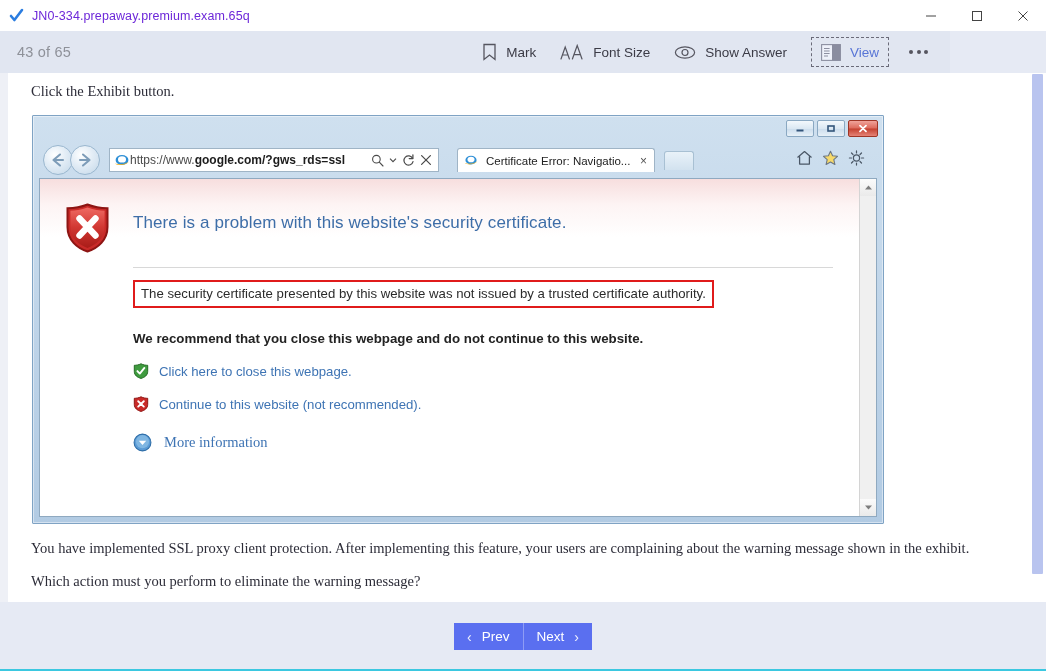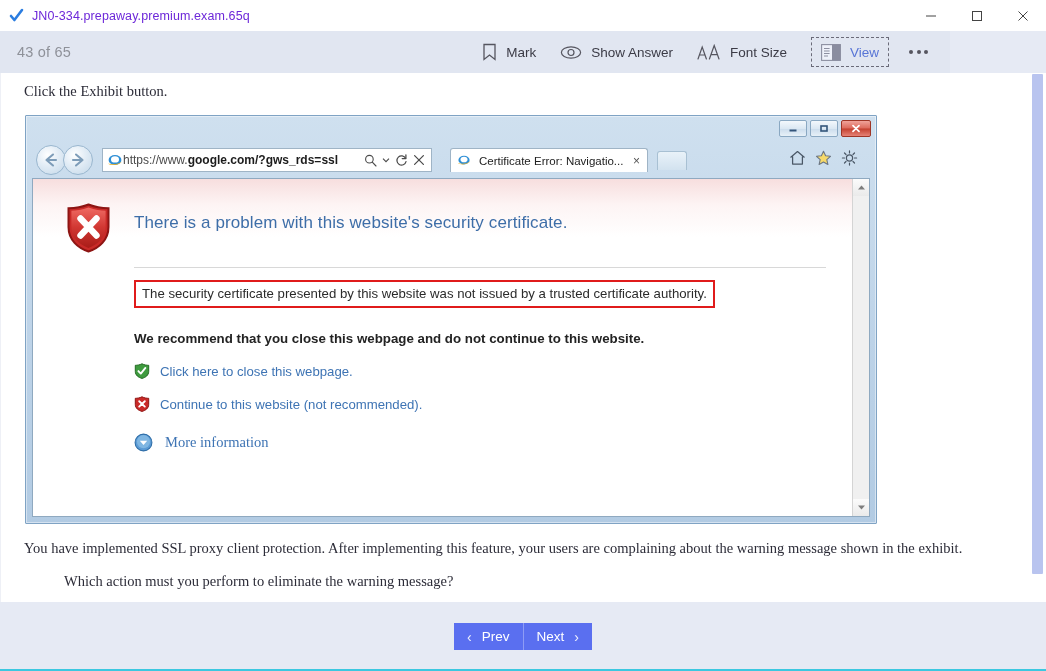--- a/index.html
+++ b/index.html
@@ -38,21 +38,21 @@
     font-size: 13.5px; color: #3b3b46; white-space: nowrap;
   }
   .tb-item.view { color: #5875d6; border: 1px dashed #6a6a78; padding: 0 9px; margin-left: 12px; margin-right: 4px; }
   .tb-item.more { padding: 0 10px; margin-left: 6px; }
   .dots { display: flex; gap: 3.5px; }
   .dots i { width: 4px; height: 4px; border-radius: 50%; background: #55555f; display: block; }
   .tb-icon { display: flex; align-items: center; }
 
   
   .page {
-    position: absolute; left: 1px; top: 73px; width: 1029px; height: 529px;
+    position: absolute; left: 8px; top: 73px; width: 1029px; height: 529px;
     background: #ffffff; overflow: hidden;
   }
   .leftstrip { position: absolute; left: 0; top: 73px; width: 8px; height: 529px; background: #eef0f6; }
   .prompt {
     position: absolute; left: 23px; top: 10px;
     font-family: "Liberation Serif", serif; font-size: 14.5px; color: #2c2c38;
   }
 
   
   .exhibit {
@@ -106,21 +106,21 @@
   }
   .ie-righticons { margin-left: auto; display: flex; align-items: center; gap: 9px; padding-right: 10px; }
 
   .ie-content {
     position: absolute; left: 6px; right: 6px; top: 62px; bottom: 6px;
     background: #ffffff; border: 1px solid #8fa9c0; overflow: hidden;
   }
   .ie-page {
     position: absolute; left: 0; top: 0; right: 17px; bottom: 0;
     background: linear-gradient(to bottom, #f7dede 0px, #fdf4f4 26px, #ffffff 58px, #ffffff 100%);
-    padding: 22px 26px 0 32px;
+    padding: 22px 26px 0 24px;
   }
   .err-head { display: flex; align-items: flex-start; gap: 22px; }
   .shield-big { width: 47px; height: 50px; flex: none; margin-top: 2px; }
   .err-title {
     font-size: 17px; color: #3e6ea8; font-family: "Liberation Sans", sans-serif;
     padding-top: 12px; letter-spacing: .1px;
   }
   .err-body { padding-left: 69px; }
   .hr { height: 1px; background: #d8d8d8; margin: 14px 0 0 0; }
   .highlight {
@@ -145,21 +145,21 @@
     width: 17px; height: 17px; display: flex; align-items: center; justify-content: center;
     background: linear-gradient(to bottom,#fbfbfb,#eaeaea);
   }
 
   
   .qtext {
     position: absolute; left: 23px; font-family: "Liberation Serif", serif;
     font-size: 14.5px; color: #2c2c38;
   }
   .qtext.one { top: 467px; }
-  .qtext.two { top: 500px; margin-left: 40px; }
+  .qtext.two { top: 500px; }
 
   
   .outer-scroll { position: absolute; right: 0; top: 73px; width: 17px; height: 529px; background: #ffffff; }
   .outer-thumb {
     position: absolute; left: 3px; top: 1px; width: 11px; height: 500px;
     background: #b9c4ef; border-radius: 1px;
   }
 
   
   .footer {
@@ -216,36 +216,36 @@
         <span class="tb-icon">
           <svg width="15" height="18" viewBox="0 0 15 18">
             <path d="M2 1.5 H13 V16.5 L7.5 12 L2 16.5 Z" fill="none" stroke="#55555f" stroke-width="1.3"></path>
           </svg>
         </span>
         <span>Mark</span>
       </div>
 
       <div class="tb-item">
         <span class="tb-icon">
+          <svg width="24" height="17" viewBox="0 0 24 17">
+            <path d="M1 15 L5.2 3 L9.4 15 M2.6 11 H7.8" stroke="#55555f" stroke-width="1.2" fill="none" stroke-linecap="round"></path>
+            <path d="M12.4 15 L17.2 1.5 L22 15 M14.2 10.6 H20.2" stroke="#55555f" stroke-width="1.2" fill="none" stroke-linecap="round"></path>
+          </svg>
+        </span>
+        <span>Font Size</span>
+      </div>
+
+      <div class="tb-item">
+        <span class="tb-icon">
           <svg width="22" height="15" viewBox="0 0 22 15">
             <ellipse cx="11" cy="7.5" rx="9.6" ry="5.6" fill="none" stroke="#55555f" stroke-width="1.2"></ellipse>
             <circle cx="11" cy="7.5" r="3" fill="none" stroke="#55555f" stroke-width="1.2"></circle>
           </svg>
         </span>
         <span>Show Answer</span>
-      </div>
-
-      <div class="tb-item">
-        <span class="tb-icon">
-          <svg width="24" height="17" viewBox="0 0 24 17">
-            <path d="M1 15 L5.2 3 L9.4 15 M2.6 11 H7.8" stroke="#55555f" stroke-width="1.2" fill="none" stroke-linecap="round"></path>
-            <path d="M12.4 15 L17.2 1.5 L22 15 M14.2 10.6 H20.2" stroke="#55555f" stroke-width="1.2" fill="none" stroke-linecap="round"></path>
-          </svg>
-        </span>
-        <span>Font Size</span>
       </div>
 
       <div class="tb-item view">
         <span class="tb-icon">
           <svg width="20" height="17" viewBox="0 0 20 17">
             <rect x="0.6" y="0.6" width="18.8" height="15.8" fill="#eef1fa" stroke="#8c8fa0" stroke-width="1.1"></rect>
             <rect x="11" y="0.6" width="8.4" height="15.8" fill="#8a8da0"></rect>
             <path d="M3 4.5 H8.6 M3 7 H8.6 M3 9.5 H8.6 M3 12 H7" stroke="#8c8fa0" stroke-width="1"></path>
           </svg>
         </span>

